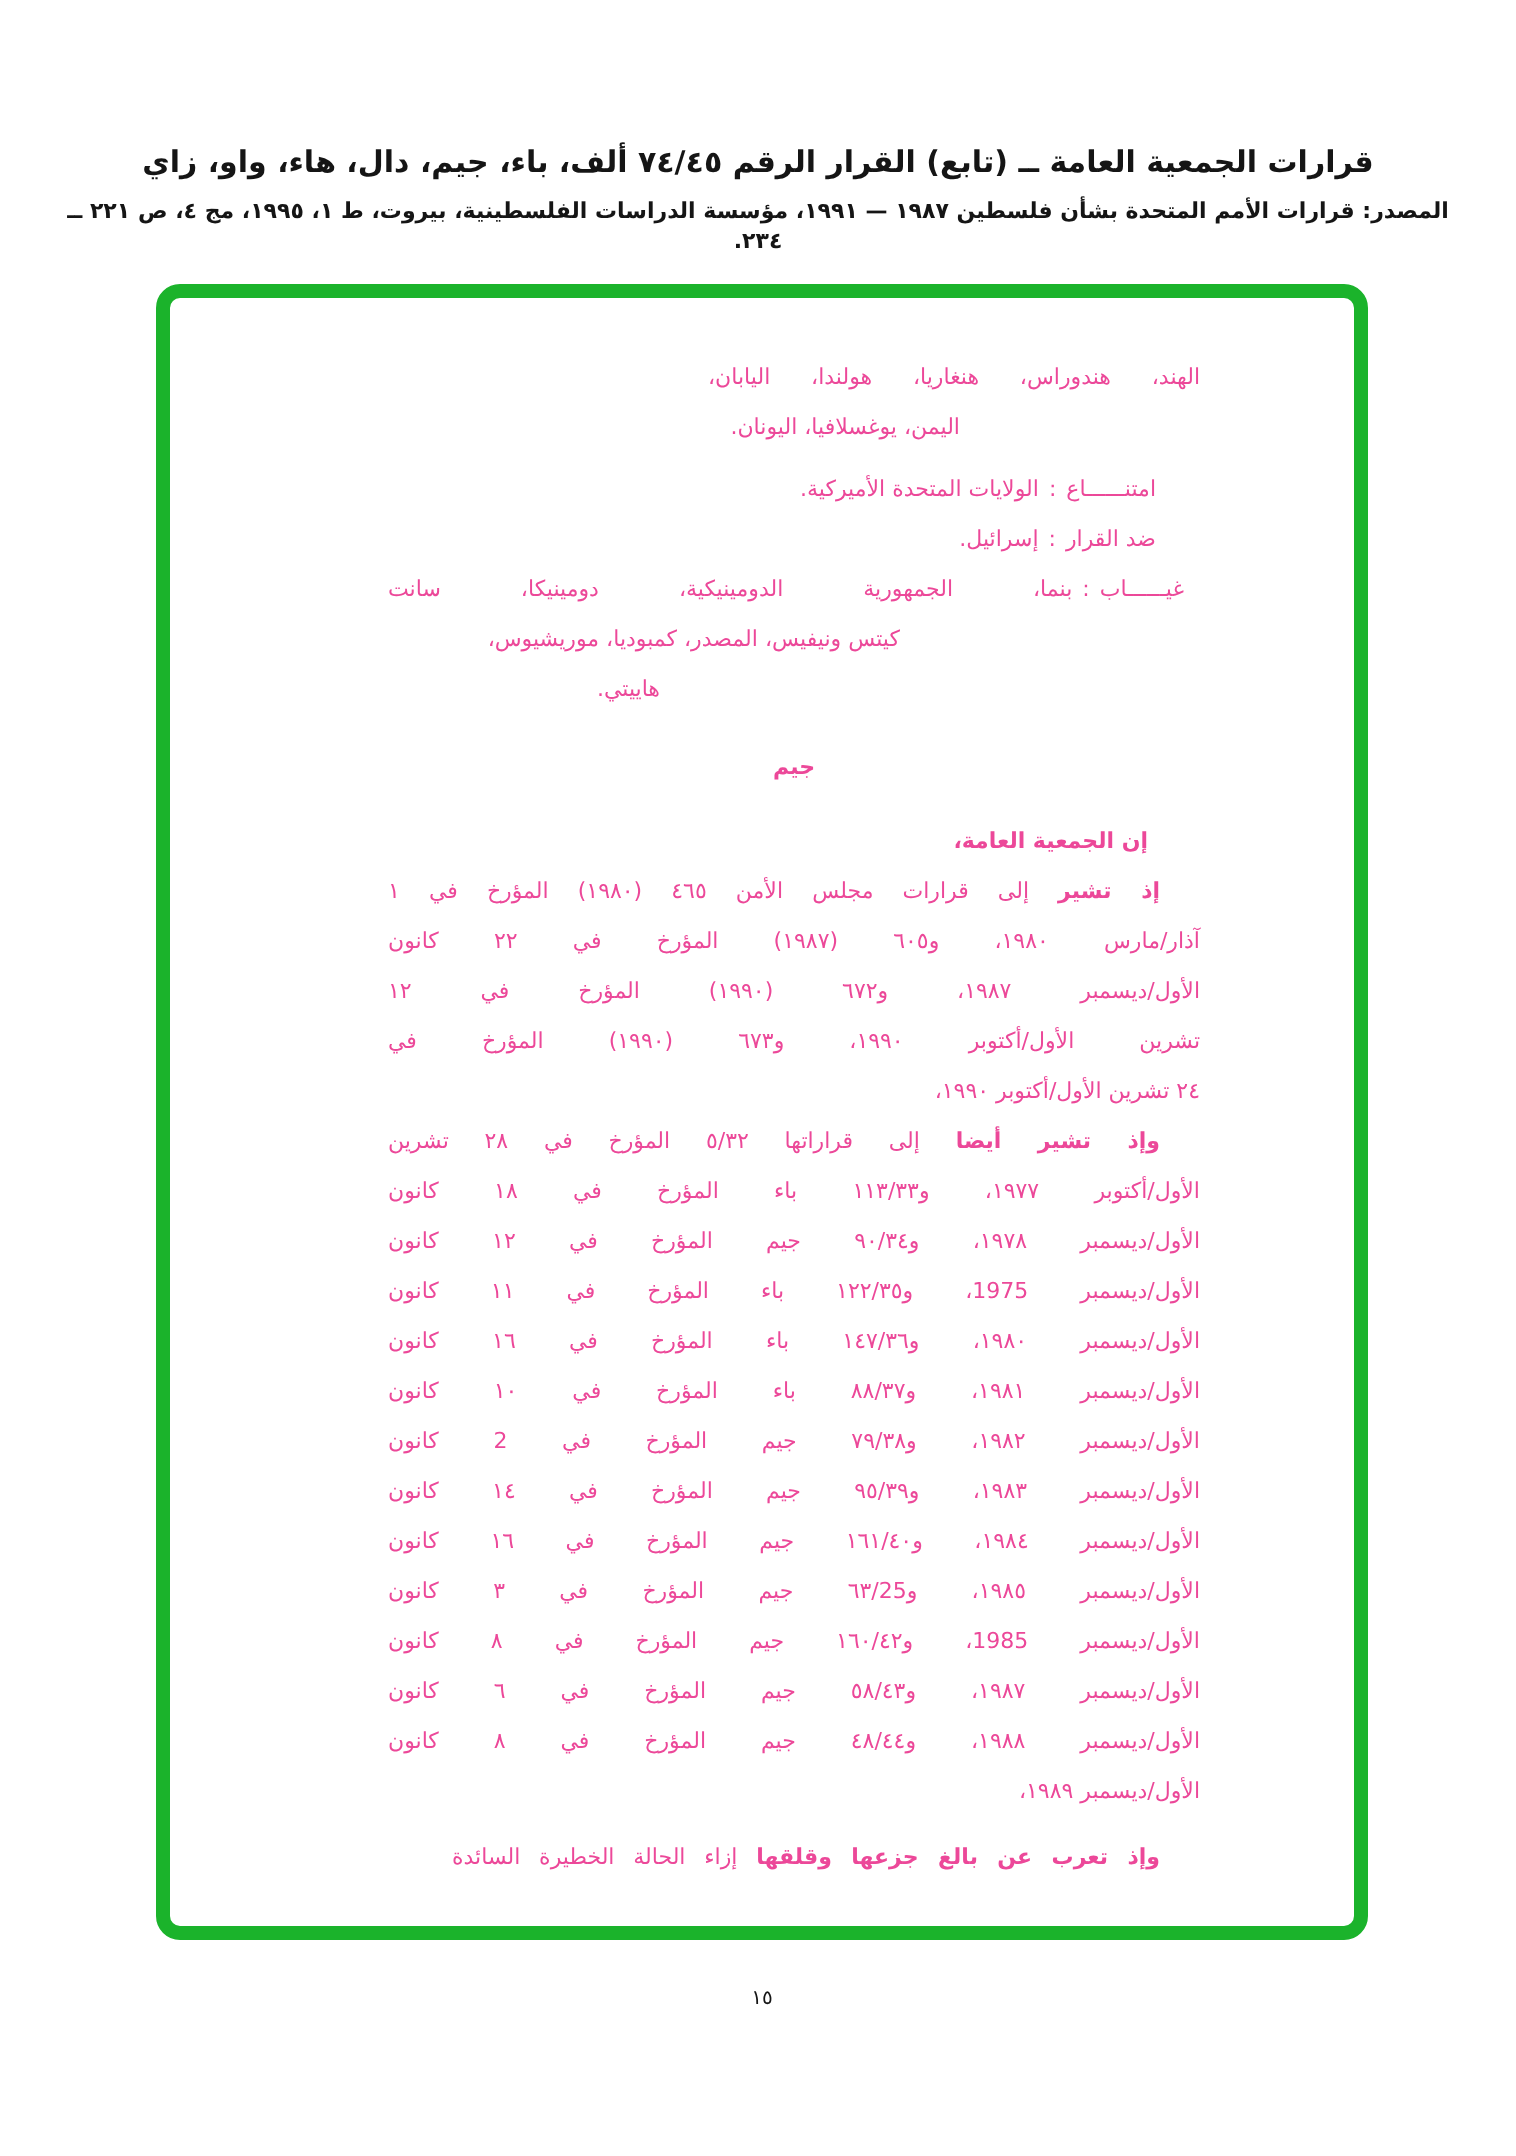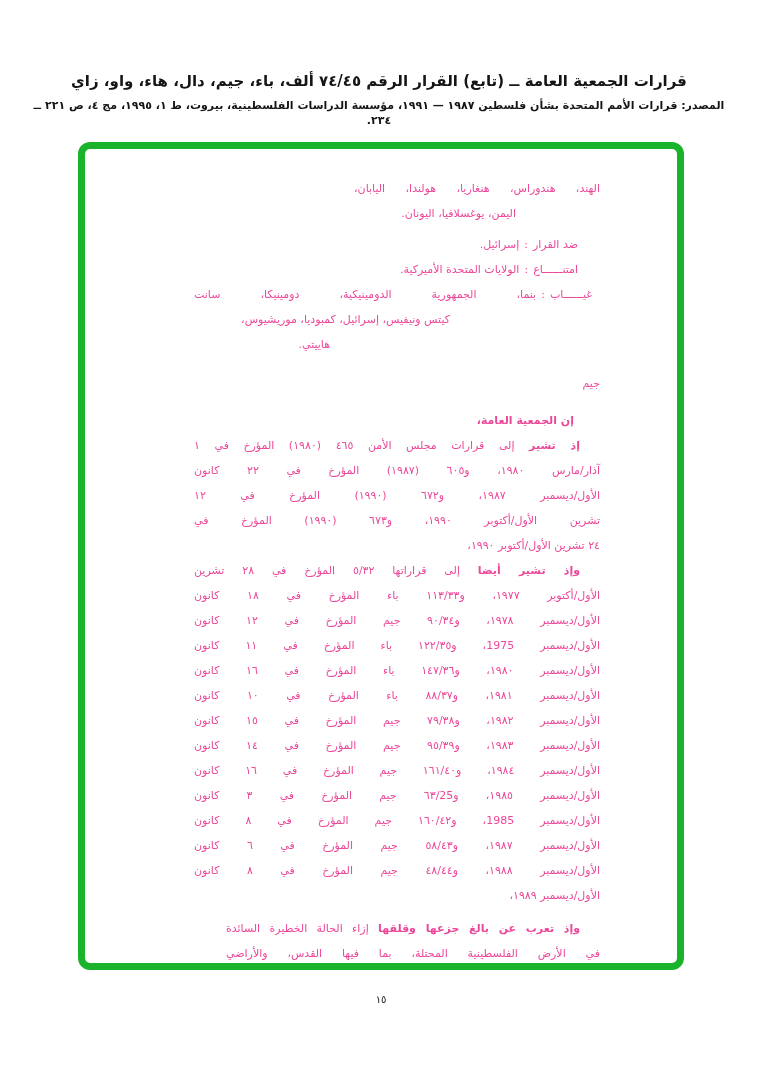--- a/index.html
+++ b/index.html
@@ -29,47 +29,47 @@
   }
   .body-line { text-align:justify; text-align-last:justify; }
   .body-line.nojust { text-align:right; text-align-last:auto; }
 
   .countries { }
   .votes { margin-top:6px; }
   .vote-row { }
   .vote-colon { margin:0 5px; }
   .vote-cont { text-align:right; }
 
-  .section-heading { font-weight:normal; margin:14px 0 12px; }
+  .section-heading { text-align:center; font-weight:bold; margin:14px 0 12px; }
 
   .para b { font-weight:bold; }
 
   .page-number { position:absolute; top:994px; left:78px; width:606px; text-align:center; font-size:10px; }
 </style>
 </head>
 <body>
 
 <div class="page">
 
   <div class="hdr">
     <div class="hdr-title">قرارات الجمعية العامة ــ (تابع) القرار الرقم ٧٤/٤٥ ألف، باء، جيم، دال، هاء، واو، زاي</div>
     <div class="hdr-src">المصدر: قرارات الأمم المتحدة بشأن فلسطين ١٩٨٧ — ١٩٩١، مؤسسة الدراسات الفلسطينية، بيروت، ط ١، ١٩٩٥، مج ٤، ص ٢٢١ ــ ٢٣٤.</div>
   </div>
 
   <div class="green-box" style="border-color: rgb(27, 179, 43);">
     <div class="content">
       <div class="countries">
           <div class="body-line" style="margin-left: 160px;">الهند، هندوراس، هنغاريا، هولندا، اليابان،</div>
-          <div class="body-line nojust" style="margin-right: 84px;">اليمن، يوغسلافيا، اليونان.</div>
+          <div class="body-line nojust" style="margin-right: 120px;">اليمن، يوغسلافيا، اليونان.</div>
         </div>
       <div class="votes">
+          <div class="vote-row body-line nojust" style="margin-right: 22px;"><span>امتنــــــاع</span><span class="vote-colon">:</span><span>الولايات المتحدة الأميركية.</span></div>
           <div class="vote-row body-line nojust" style="margin-right: 22px;"><span>ضد القرار</span><span class="vote-colon">:</span><span>إسرائيل.</span></div>
-          <div class="vote-row body-line nojust" style="margin-right: 22px;"><span>امتنــــــاع</span><span class="vote-colon">:</span><span>الولايات المتحدة الأميركية.</span></div>
           <div class="vote-row body-line" style="margin-right: 8px;"><span>غيــــــاب</span><span class="vote-colon">:</span><span>بنما، الجمهورية الدومينيكية، دومينيكا، سانت</span></div>
-          <div class="body-line nojust vote-cont" style="margin-right: 150px;">كيتس ونيفيس، إسرائيل، كمبوديا، موريشيوس،</div>
+          <div class="body-line nojust vote-cont" style="margin-right: 150px;">كيتس ونيفيس، المصدر، كمبوديا، موريشيوس،</div>
           <div class="body-line nojust vote-cont" style="margin-right: 270px;">هاييتي.</div>
         </div>
       <div class="section-heading">جيم</div>
       <div class="paras">
           <div class="para">
             <div class="body-line nojust" style="text-indent: 26px;"><b>إن الجمعية العامة،</b></div>
           </div>
           <div class="para">
             <div class="body-line" style="text-indent: 20px;"><b>إذ تشير</b> إلى قرارات مجلس الأمن ٤٦٥ (١٩٨٠) المؤرخ في ١</div>
             <div class="body-line">آذار/مارس ١٩٨٠، و٦٠٥ (١٩٨٧) المؤرخ في ٢٢ كانون</div>
@@ -77,32 +77,31 @@
             <div class="body-line">تشرين الأول/أكتوبر ١٩٩٠، و٦٧٣ (١٩٩٠) المؤرخ في</div>
             <div class="body-line nojust">٢٤ تشرين الأول/أكتوبر ١٩٩٠،</div>
           </div>
           <div class="para">
             <div class="body-line" style="text-indent: 20px;"><b>وإذ تشير أيضا</b> إلى قراراتها ٥/٣٢ المؤرخ في ٢٨ تشرين</div>
             <div class="body-line">الأول/أكتوبر ١٩٧٧، و١١٣/٣٣ باء المؤرخ في ١٨ كانون</div>
             <div class="body-line">الأول/ديسمبر ١٩٧٨، و٩٠/٣٤ جيم المؤرخ في ١٢ كانون</div>
             <div class="body-line">الأول/ديسمبر 1975، و١٢٢/٣٥ باء المؤرخ في ١١ كانون</div>
             <div class="body-line">الأول/ديسمبر ١٩٨٠، و١٤٧/٣٦ باء المؤرخ في ١٦ كانون</div>
             <div class="body-line">الأول/ديسمبر ١٩٨١، و٨٨/٣٧ باء المؤرخ في ١٠ كانون</div>
-            <div class="body-line">الأول/ديسمبر ١٩٨٢، و٧٩/٣٨ جيم المؤرخ في ١٥ كانون</div>
+            <div class="body-line">الأول/ديسمبر ١٩٨٢، و٧٩/٣٨ جيم المؤرخ في 2 كانون</div>
             <div class="body-line">الأول/ديسمبر ١٩٨٣، و٩٥/٣٩ جيم المؤرخ في ١٤ كانون</div>
             <div class="body-line">الأول/ديسمبر ١٩٨٤، و١٦١/٤٠ جيم المؤرخ في ١٦ كانون</div>
             <div class="body-line">الأول/ديسمبر ١٩٨٥، و٦٣/25 جيم المؤرخ في ٣ كانون</div>
             <div class="body-line">الأول/ديسمبر 1985، و١٦٠/٤٢ جيم المؤرخ في ٨ كانون</div>
             <div class="body-line">الأول/ديسمبر ١٩٨٧، و٥٨/٤٣ جيم المؤرخ في ٦ كانون</div>
             <div class="body-line">الأول/ديسمبر ١٩٨٨، و٤٨/٤٤ جيم المؤرخ في ٨ كانون</div>
             <div class="body-line nojust">الأول/ديسمبر ١٩٨٩،</div>
           </div>
           <div class="para" style="margin-top: 8px; margin-left: 32px;">
             <div class="body-line" style="text-indent: 20px;"><b>وإذ تعرب عن بالغ جزعها وقلقها</b> إزاء الحالة الخطيرة السائدة</div>
-            <div class="body-line">في الأرض الفلسطينية المحتلة، بما فيها القدس، والأراضي</div>
           </div>
         </div>
     </div>
   </div>
 
   <div class="page-number">١٥</div>
 
 </div>
 
 </body></html>

